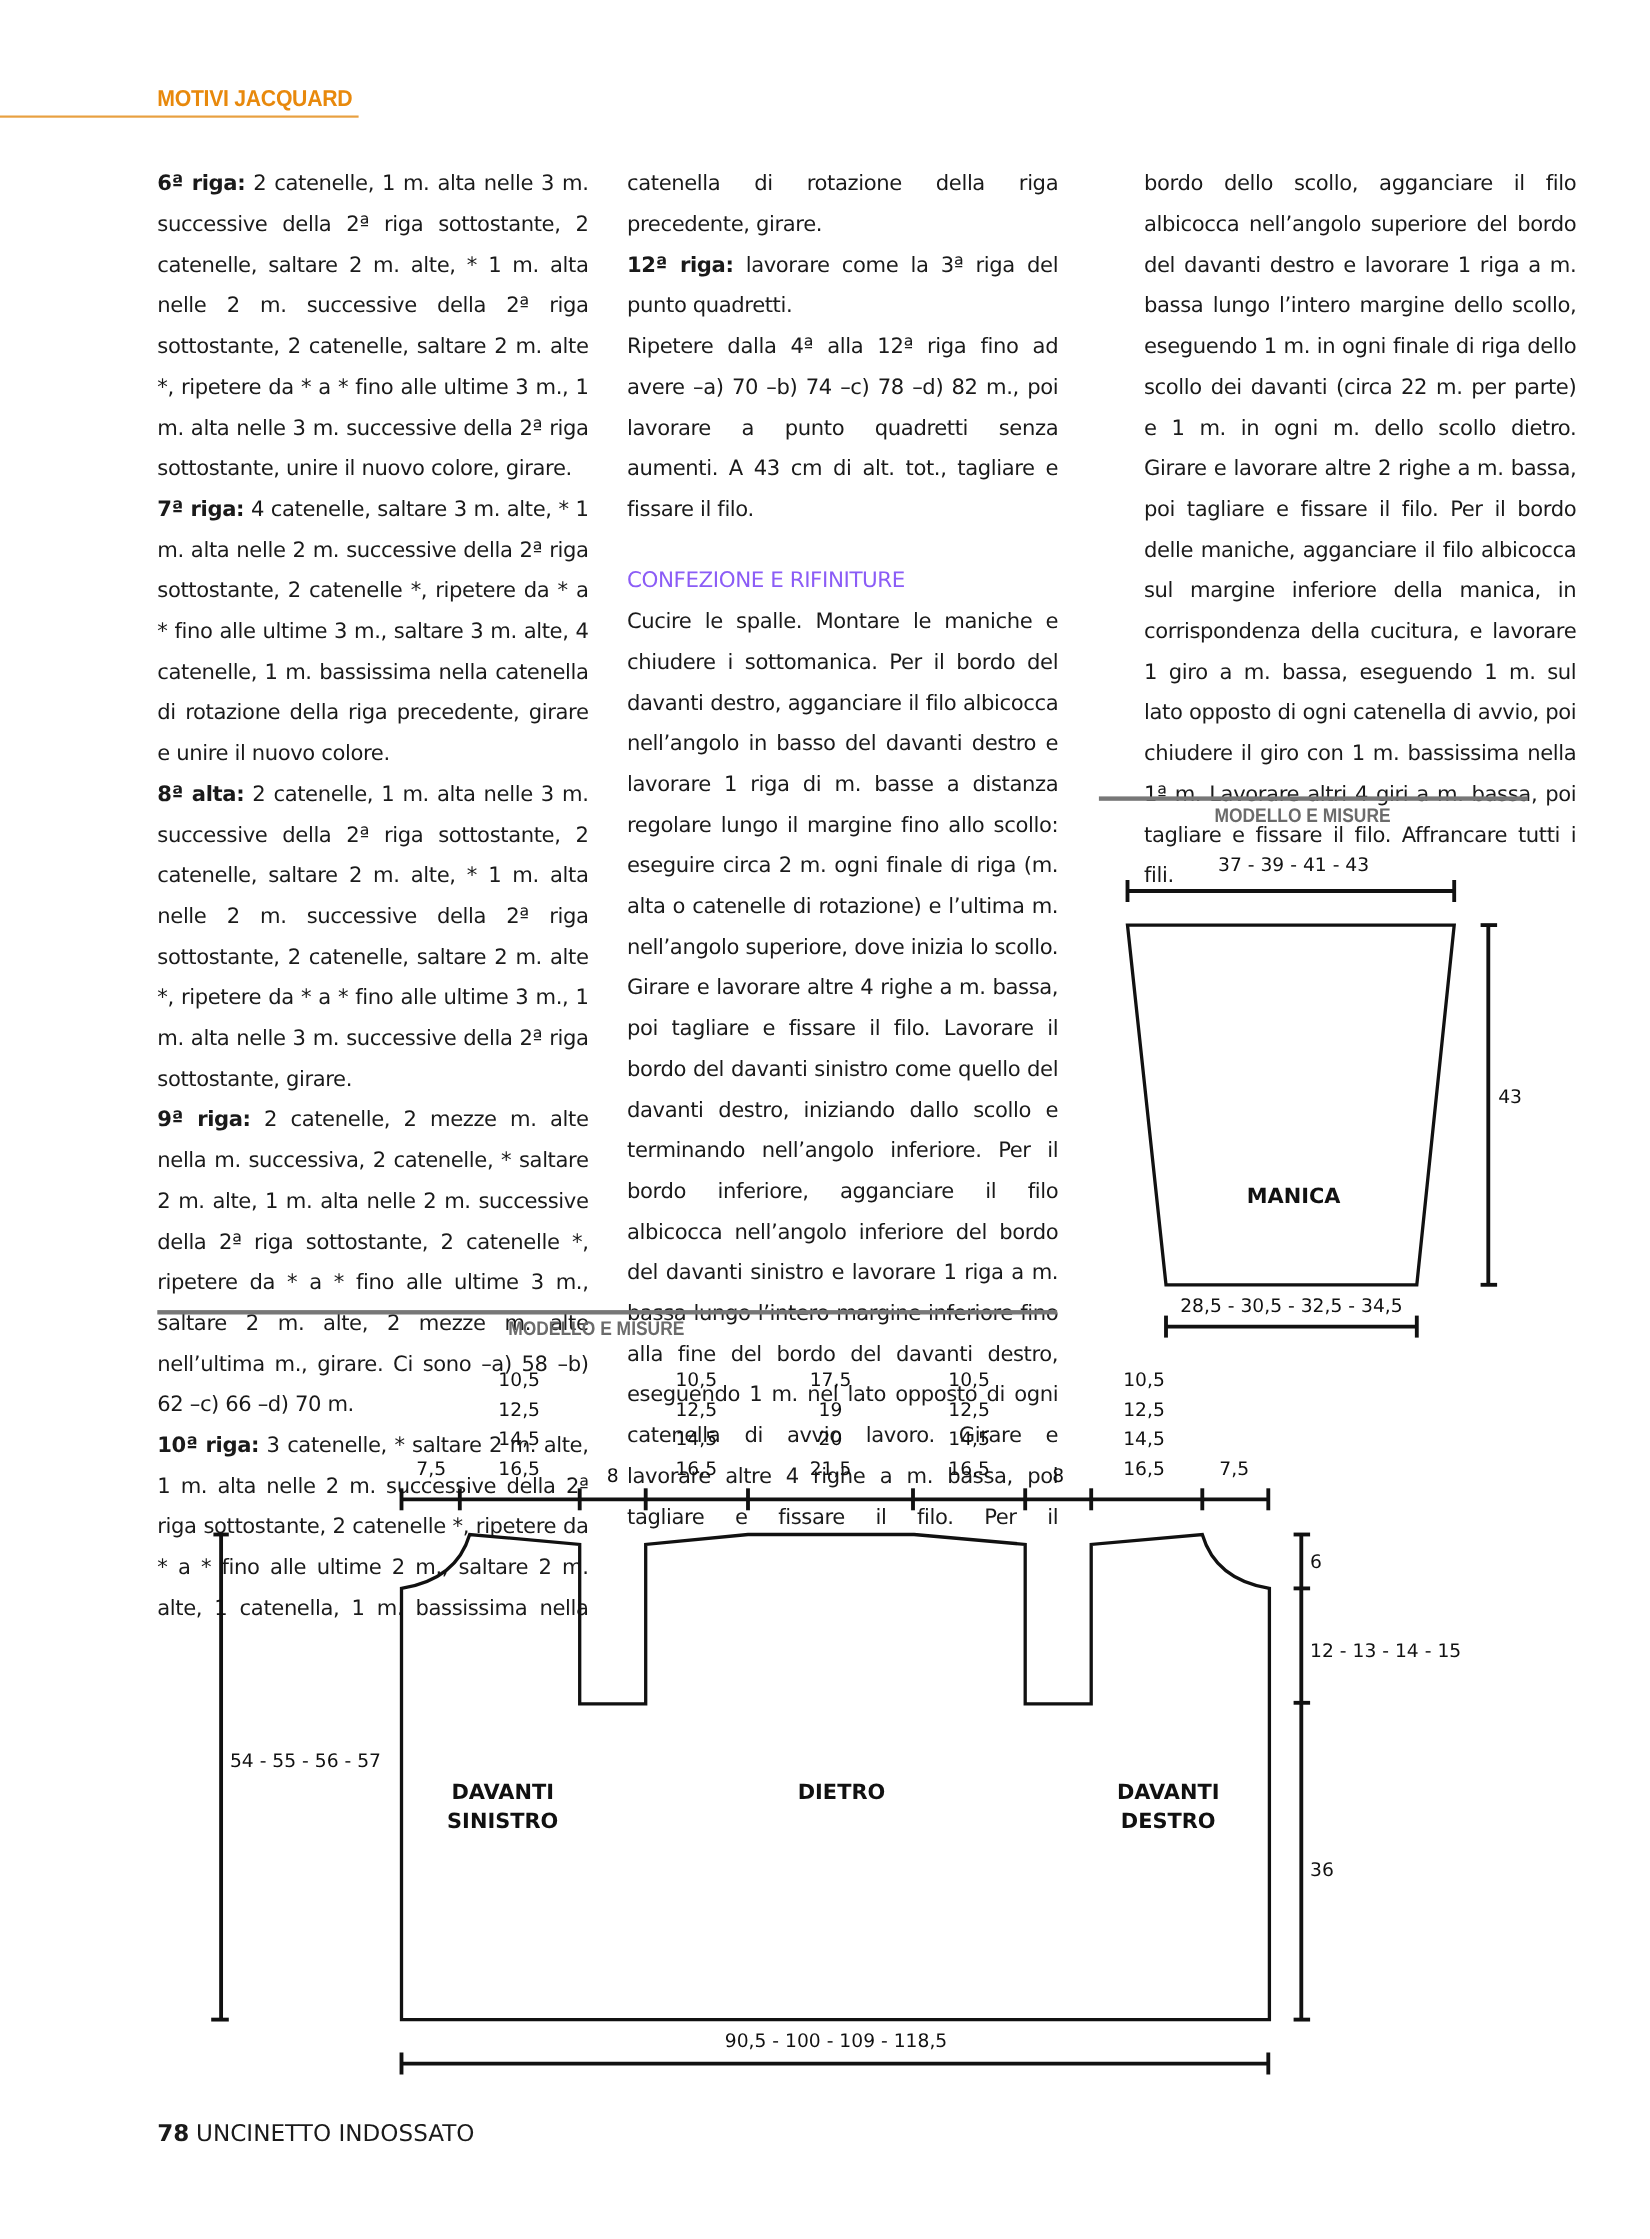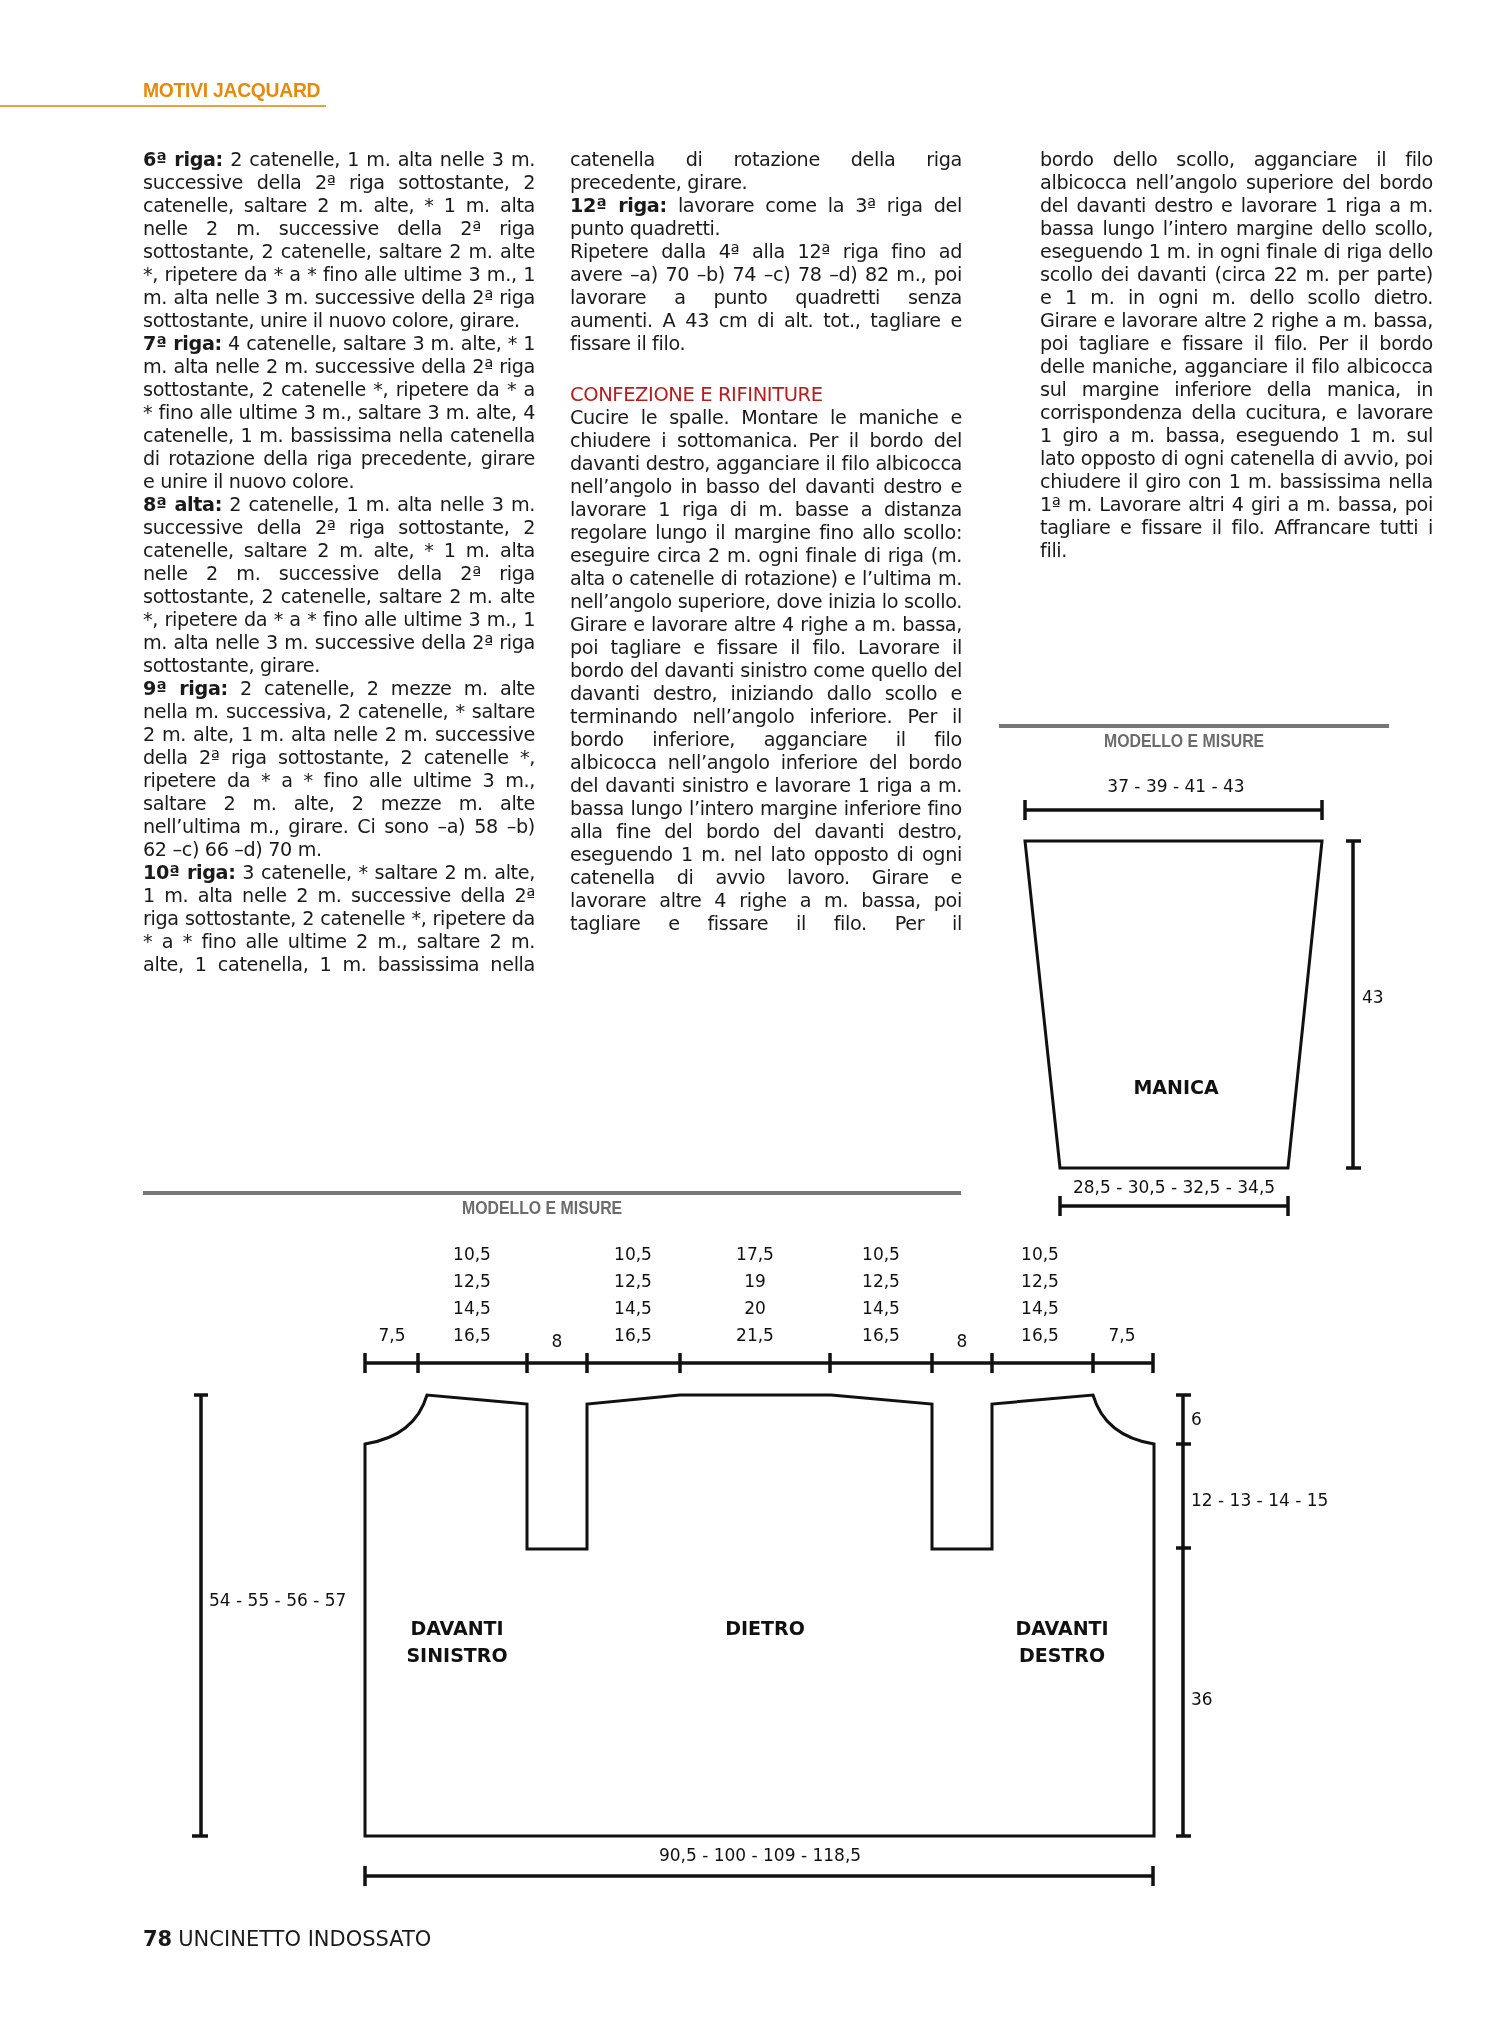--- a/index.html
+++ b/index.html
@@ -1,25 +1,25 @@
 <!DOCTYPE html>
 <html><head>
 <meta charset="utf-8">
 <style>
   html,body{margin:0;padding:0;background:#fff;}
   body{width:1500px;height:2035px;position:relative;overflow:hidden;font-family:"DejaVu Sans",sans-serif;color:#1a1a1a;}
   .hdr{position:absolute;left:143px;top:78px;font-family:"Liberation Sans",sans-serif;font-weight:bold;font-size:21px;color:#e8890c;letter-spacing:-0.3px;transform:scaleX(0.92);transform-origin:left;}
   .hdr-line{position:absolute;left:0;top:105px;width:326px;height:2px;background:#e8a040;}
-  .col{position:absolute;top:148px;width:392px;font-size:19.2px;line-height:23px;text-align:justify;letter-spacing:-0.35px;}
+  .col{position:absolute;top:148px;width:392px;font-size:19.2px;line-height:37px;text-align:justify;letter-spacing:-0.35px;}
   .col p{margin:0;}
   .col b{font-weight:bold;}
   .c1{left:143px;}
   .c2{left:570px;}
   .c3{left:1040px;width:393px;}
-  .sec{color:#b91c1c;font-size:19.5px;margin-top:28px !important;letter-spacing:-0.4px;}
+  .sec{color:#8b5cf6;font-size:19.5px;margin-top:28px !important;letter-spacing:-0.4px;}
   .rule{position:absolute;height:4px;background:#777;}
   .dtitle{position:absolute;font-family:"Liberation Sans",sans-serif;font-weight:bold;font-size:18px;color:#6b6b6b;transform:scaleX(0.88);transform-origin:left;}
   svg{position:absolute;left:0;top:0;}
   .lbl{font-family:"DejaVu Sans",sans-serif;font-size:17px;fill:#111;}
   .plbl{font-family:"DejaVu Sans",sans-serif;font-size:19px;font-weight:bold;fill:#111;}
   .footer{position:absolute;left:143px;top:1927px;font-size:21px;}
   .footer b{margin-right:6px;}
 </style>
 </head>
 <body>

